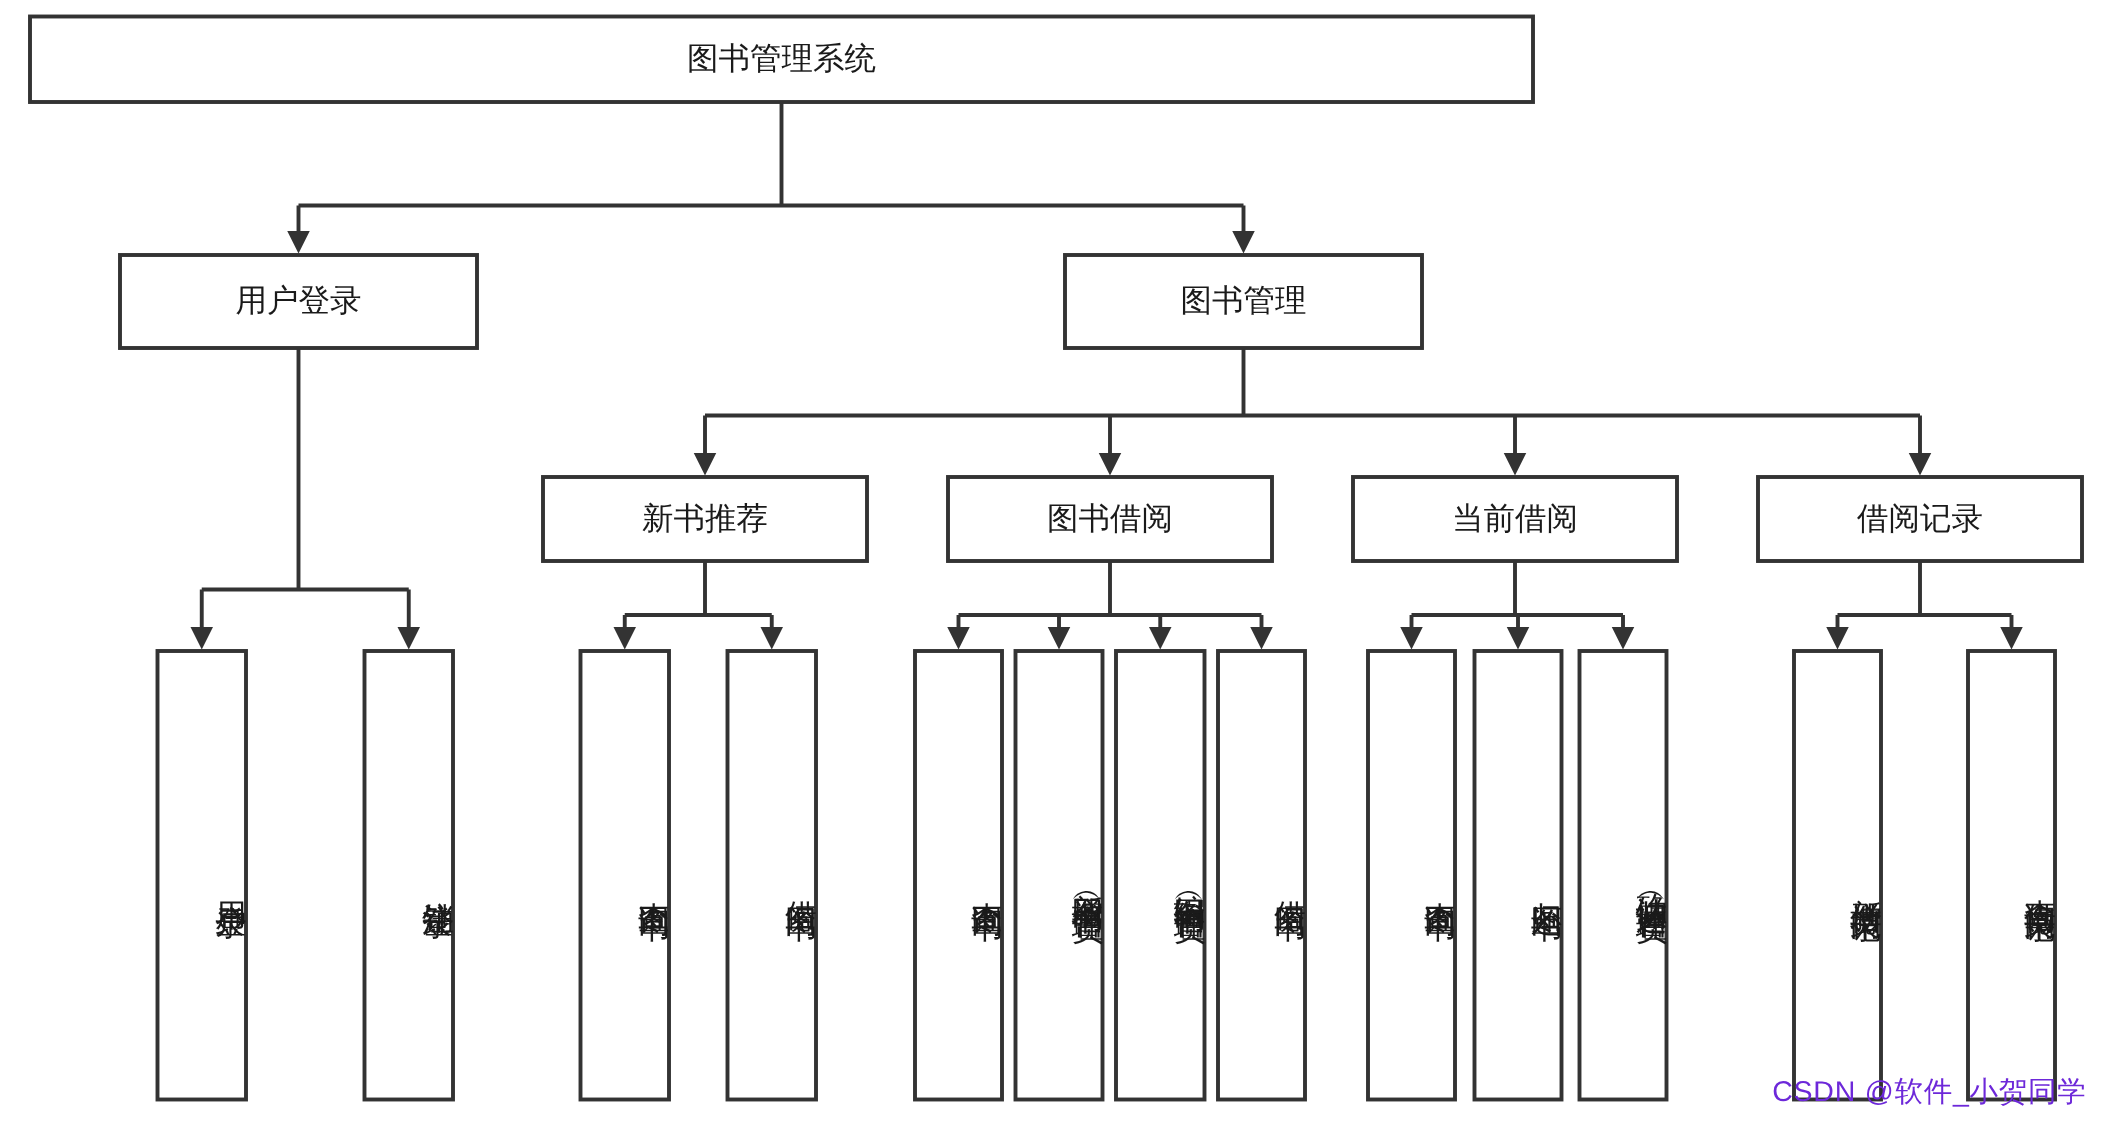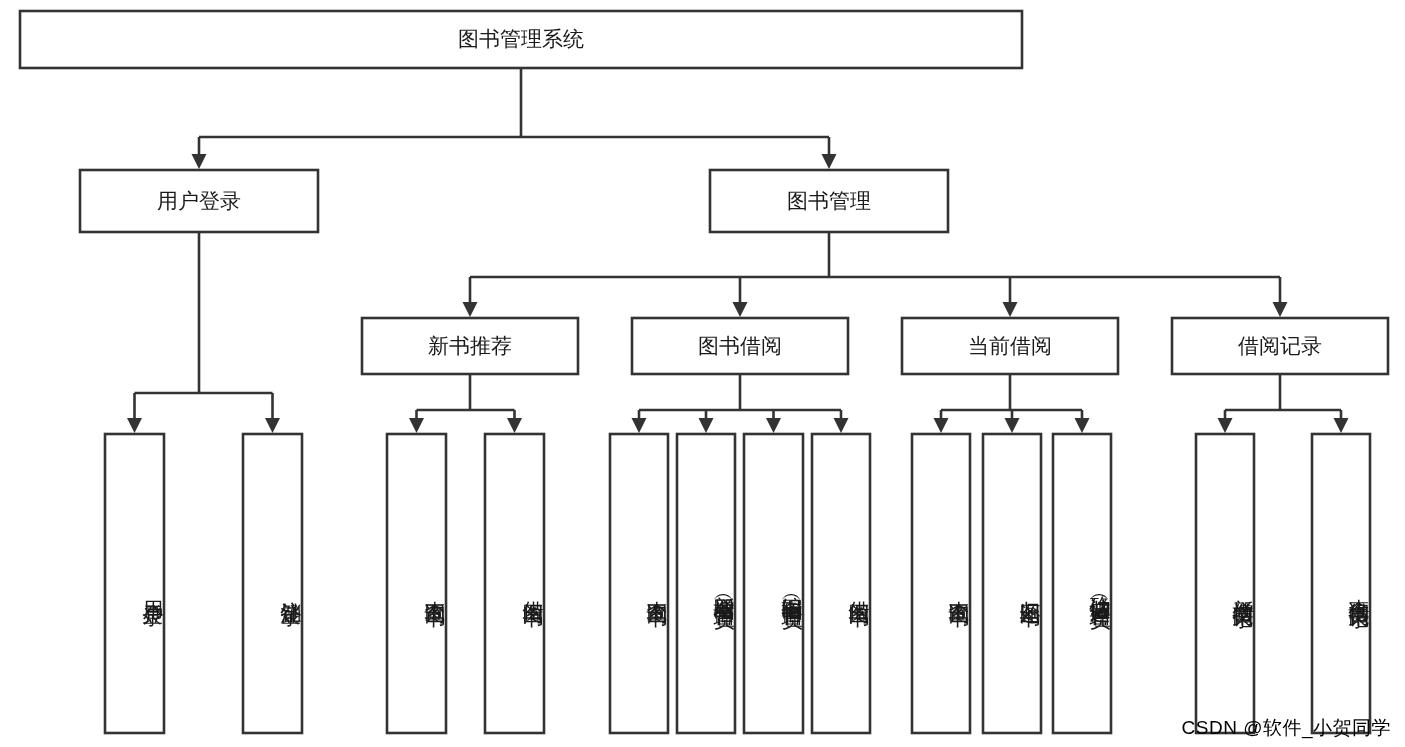--- a/index.html
+++ b/index.html
@@ -62,21 +62,21 @@
     justify-content: center;
     white-space: nowrap;
     pointer-events: none;
   }
   .watermark {
     position: absolute;
     right: 14px;
     bottom: 6px;
     font-family: "Liberation Sans", "DejaVu Sans", sans-serif;
     font-size: 19px;
-    color: #000000;
+    color: #6d28d9;
     letter-spacing: 0.5px;
     white-space: nowrap;
   }
 </style>
 </head>
 <body>
 
 <div id="diagram-root">
 
   <svg id="tree-svg" viewBox="0 0 1405 747">

